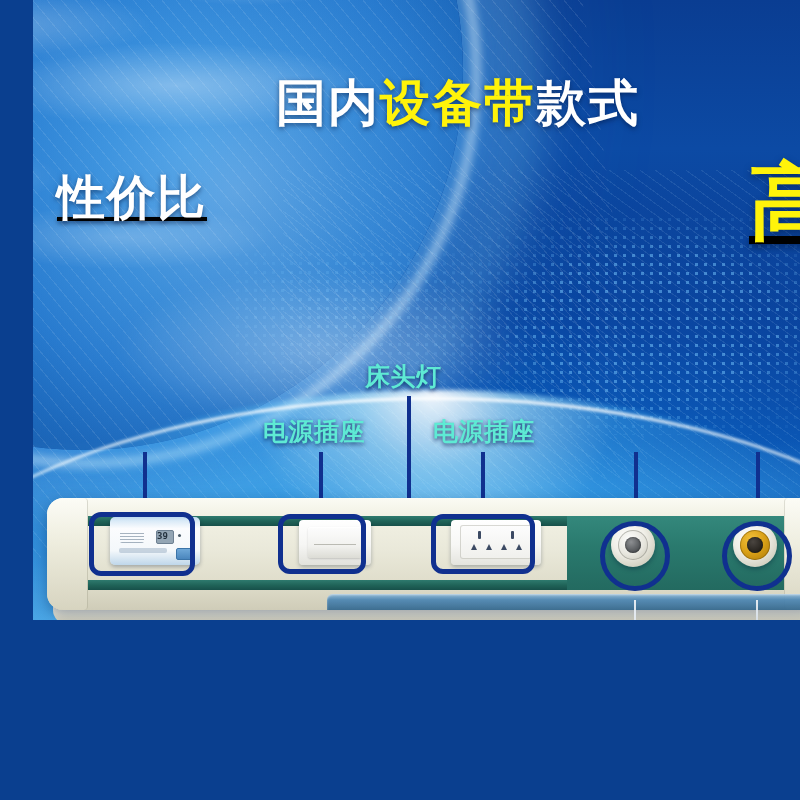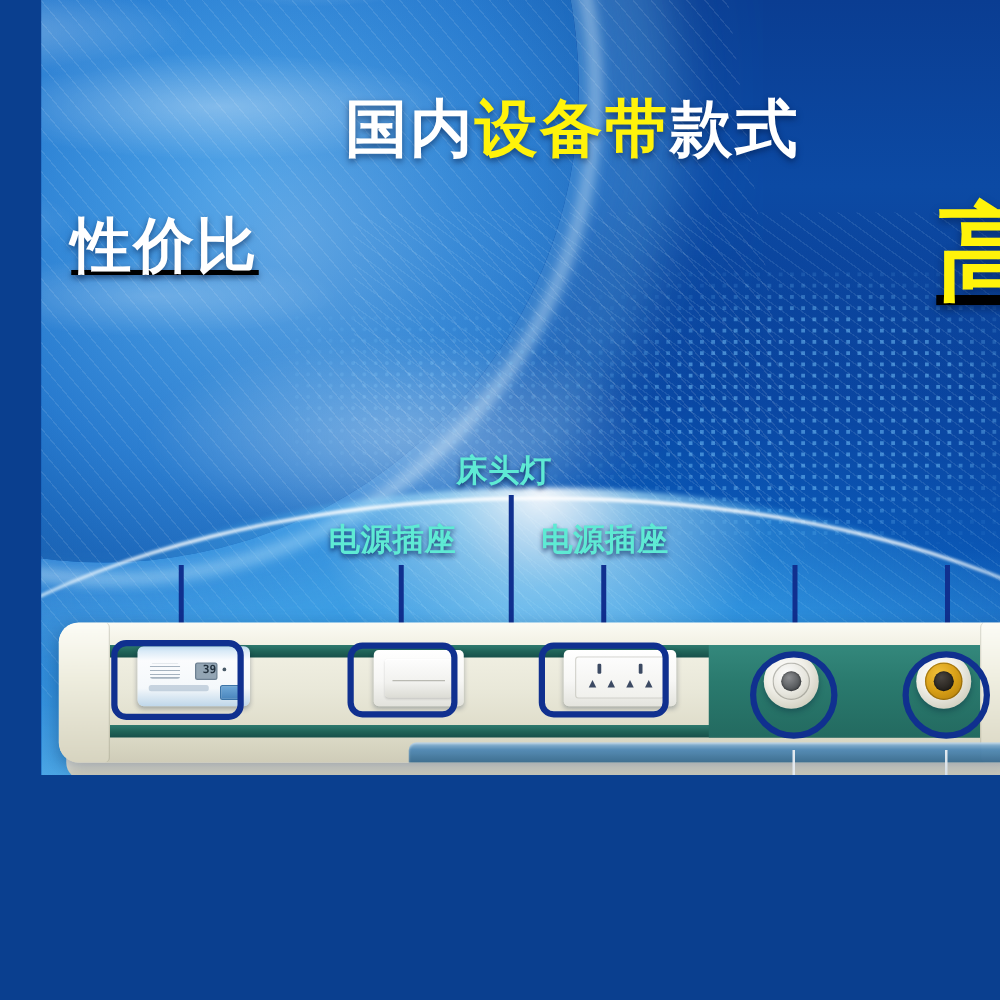--- a/index.html
+++ b/index.html
@@ -193,21 +193,21 @@
     overflow:hidden;
   }
   .ic-grille{
     position:absolute;left:10px;top:14px;width:24px;height:12px;
     background-image:repeating-linear-gradient(0deg, rgba(110,130,150,.75) 0 1px, rgba(0,0,0,0) 1px 3px);
     border-radius:2px;opacity:.8;
   }
   .ic-lcd{
     position:absolute;left:46px;top:13px;width:16px;height:12px;border-radius:2px;
     background:#93a5b4;border:1px solid #6d8092;
-    color:#24323f;font-size:9px;font-weight:bold;line-height:11px;text-align:right;
+    color:#24323f;font-size:9px;font-weight:bold;line-height:11px;text-align:left;
     font-family:"DejaVu Sans Mono",monospace;
   }
   .ic-led{position:absolute;left:68px;top:17px;width:3px;height:3px;border-radius:50%;background:#4a5a68;}
   .ic-slot{position:absolute;left:9px;top:31px;width:48px;height:5px;border-radius:2px;background:rgba(160,180,200,.55);}
   .ic-btn{position:absolute;left:66px;top:31px;width:14px;height:10px;border-radius:2px;
     background:linear-gradient(180deg,#6fa8d8,#4a86bd);border:1px solid #3b74a8;}
 
   .switch{
     position:absolute;left:252px;top:22px;width:72px;height:45px;border-radius:4px;
     background:linear-gradient(180deg,#ffffff 0%,#f6f6f4 55%,#e2e2dc 100%);

